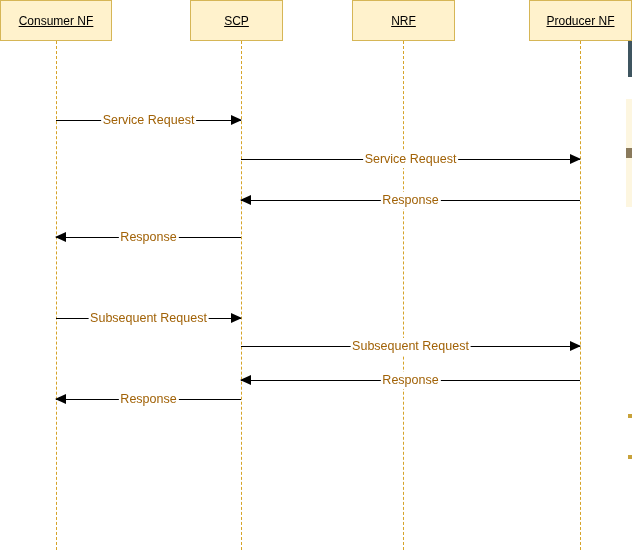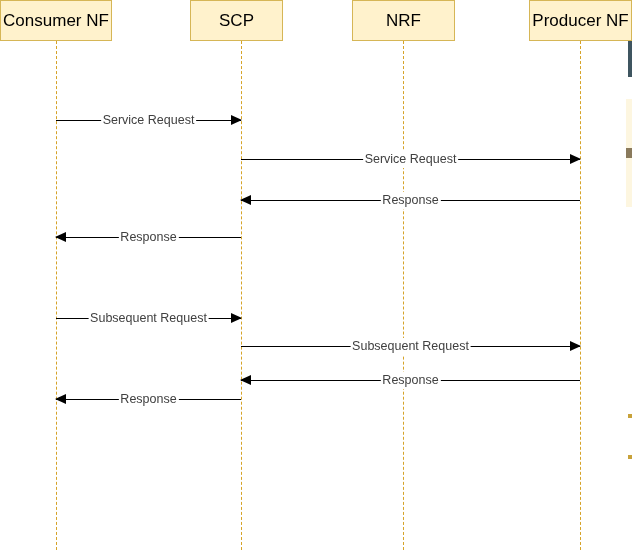--- a/index.html
+++ b/index.html
@@ -29,24 +29,25 @@
     top: 0;
     height: 41px;
     box-sizing: border-box;
     background: #fff2cc;
     border: 1px solid #d6b656;
     display: flex;
     align-items: center;
     justify-content: center;
   }
   .actor-label {
-    font-size: 17px;
+    font-size: 12px;
     color: #000000;
     line-height: 1;
     white-space: nowrap;
+    text-decoration: underline;
   }
   .msg {
     position: absolute;
     height: 18px;
   }
   .msg-line {
     position: absolute;
     left: 0;
     right: 0;
     top: 8px;
@@ -72,21 +73,21 @@
     border-right: 11px solid #000000;
   }
   .msg-label {
     position: absolute;
     left: 50%;
     top: 0;
     transform: translateX(-50%);
     background: #ffffff;
     padding: 0 2px;
     font-size: 12.5px;
-    color: #404040;
+    color: #a16207;
     line-height: 17px;
     white-space: nowrap;
   }
   .scrollbar-track {
     position: absolute;
     right: 0;
     width: 6px;
     background: #fdf6e0;
   }
   .scrollbar-thumb {

